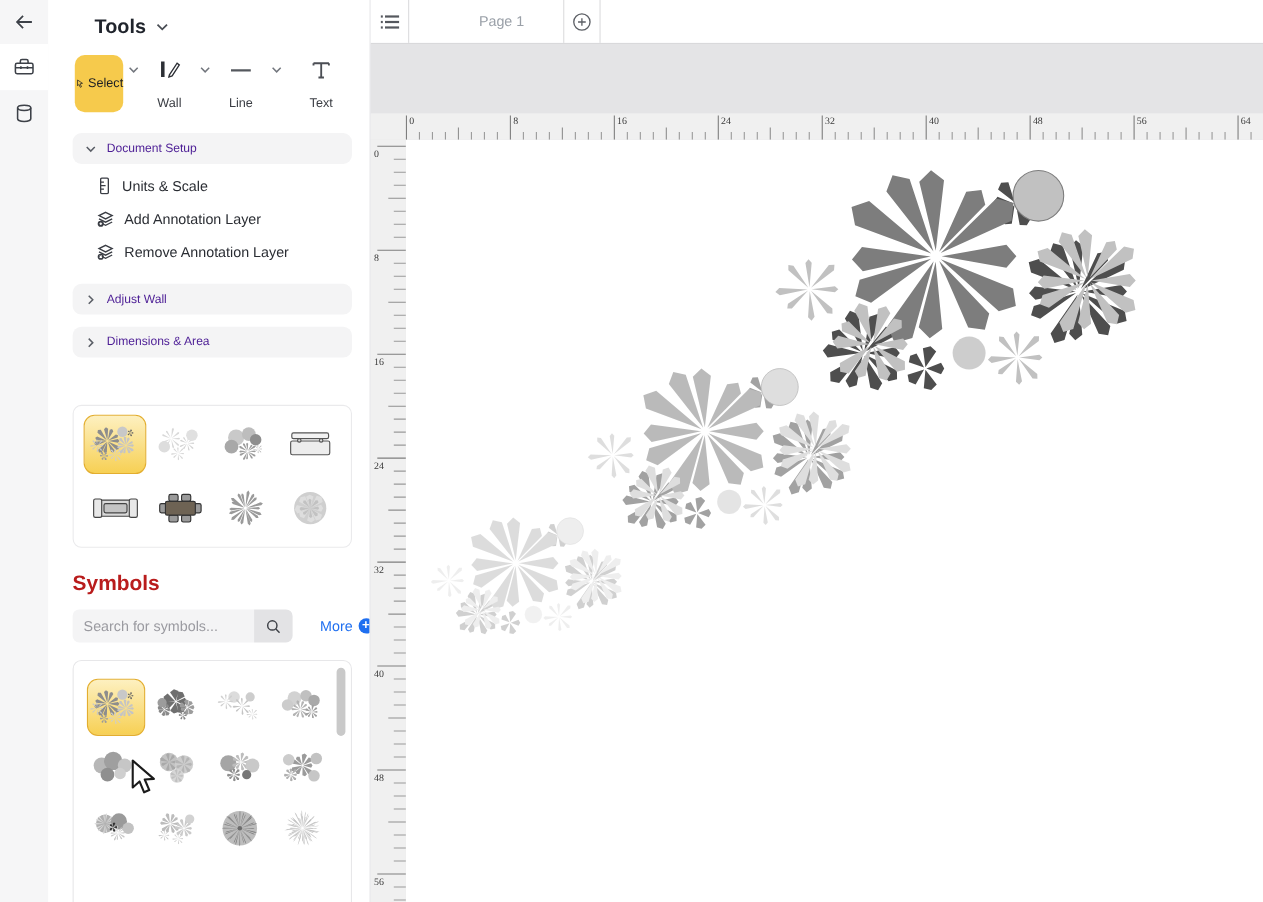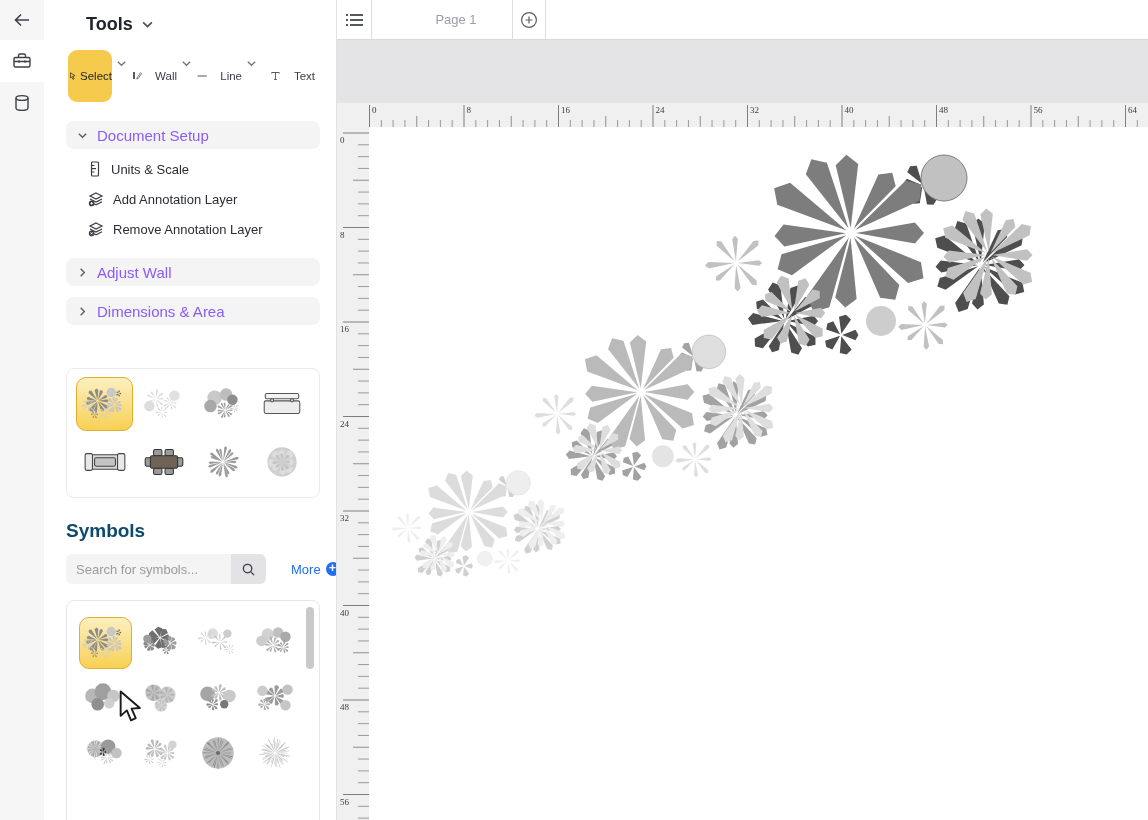--- a/index.html
+++ b/index.html
@@ -13,40 +13,40 @@
   .rail-btn svg { stroke:#3d4148; }
 
   
   .tools { position:absolute; left:44px; top:0; width:292px; height:820px; background:#fff; overflow:hidden; }
   .panel-title { position:absolute; left:22px; top:14px; display:flex; align-items:center; gap:8px;
     font-size:18px; font-weight:600; color:#20242c;margin-left:20px; }
   .toolbar { position:absolute; left:24px; top:50px; display:flex; align-items:flex-start; }
   .tool-select { width:44px; height:52px; background:#f6ca4c; border-radius:9px; display:flex;
     flex-direction:row; align-items:center; justify-content:center; gap:3px; cursor:pointer; }
   .tool-select .tlabel { font-size:11.5px; color:#1d1f24; font-weight:500; }
-  .tool-plain { width:46px; height:52px; display:flex; flex-direction:row; align-items:center;
+  .tool-plain { width:46px; height:52px; display:flex; flex-direction:column; align-items:center;
     justify-content:center; gap:12px; cursor:pointer; }
   .tool-plain .tlabel { font-size:11.5px; color:#3a3d43; }
   .dd-chev { margin:8px 4px 0 4px; cursor:pointer; }
 
   .section-bar { position:absolute; left:22px; width:254px; height:28px; background:#f4f4f5;
     border-radius:8px; display:flex; align-items:center; gap:9px; padding:0 11px;
-    font-size:15px; color:#8b5cf6; cursor:pointer; }
+    font-size:11px; color:#4c1d95; cursor:pointer; }
   .item-row { position:absolute; left:44px; display:flex; align-items:center; gap:9px;
     font-size:13px; color:#2a2d33; cursor:pointer; height:22px; }
 
   .recent-card { position:absolute; left:22px; top:368px; width:254px; height:130px;
     background:#fff; border:1px solid #eaeaec; border-radius:8px; padding:6px 8px;
     display:grid; grid-template-columns:repeat(4,1fr); grid-template-rows:repeat(2,1fr);
     align-items:center; justify-items:center; }
   .thumb { width:57px; height:54px; display:flex; align-items:center; justify-content:center;
     border-radius:10px; border:1.5px solid transparent; cursor:pointer; }
   .thumb.sel { background:linear-gradient(180deg,#fdf0c0 0%, #f7d054 100%); border-color:#e3ae2f; }
 
-  .symbols-title { position:absolute; left:22px; top:520px; font-size:19px; font-weight:600; color:#0c4a6e; }
+  .symbols-title { position:absolute; left:22px; top:520px; font-size:19px; font-weight:600; color:#b91c1c; }
   .search-row { position:absolute; left:22px; top:554px; display:flex; align-items:center; }
   .search-input { width:165px; height:30px; background:#f4f4f5; border:none; outline:none;
     border-radius:6px 0 0 6px; padding:0 10px; font-size:13px; color:#333;
     font-family:"Liberation Sans",sans-serif; }
   .search-input::placeholder { color:#9a9aa0; }
   .search-btn { width:35px; height:30px; background:#e3e3e5; border:none; border-radius:0 6px 6px 0;
     display:flex; align-items:center; justify-content:center; cursor:pointer; }
   .more-link { display:flex; align-items:center; gap:5px; margin-left:25px; cursor:pointer;
     font-size:13px; color:#1f6ff0; font-weight:500; }
   .more-plus { width:14px; height:14px; border-radius:50%; background:#1f6ff0; color:#fff;

